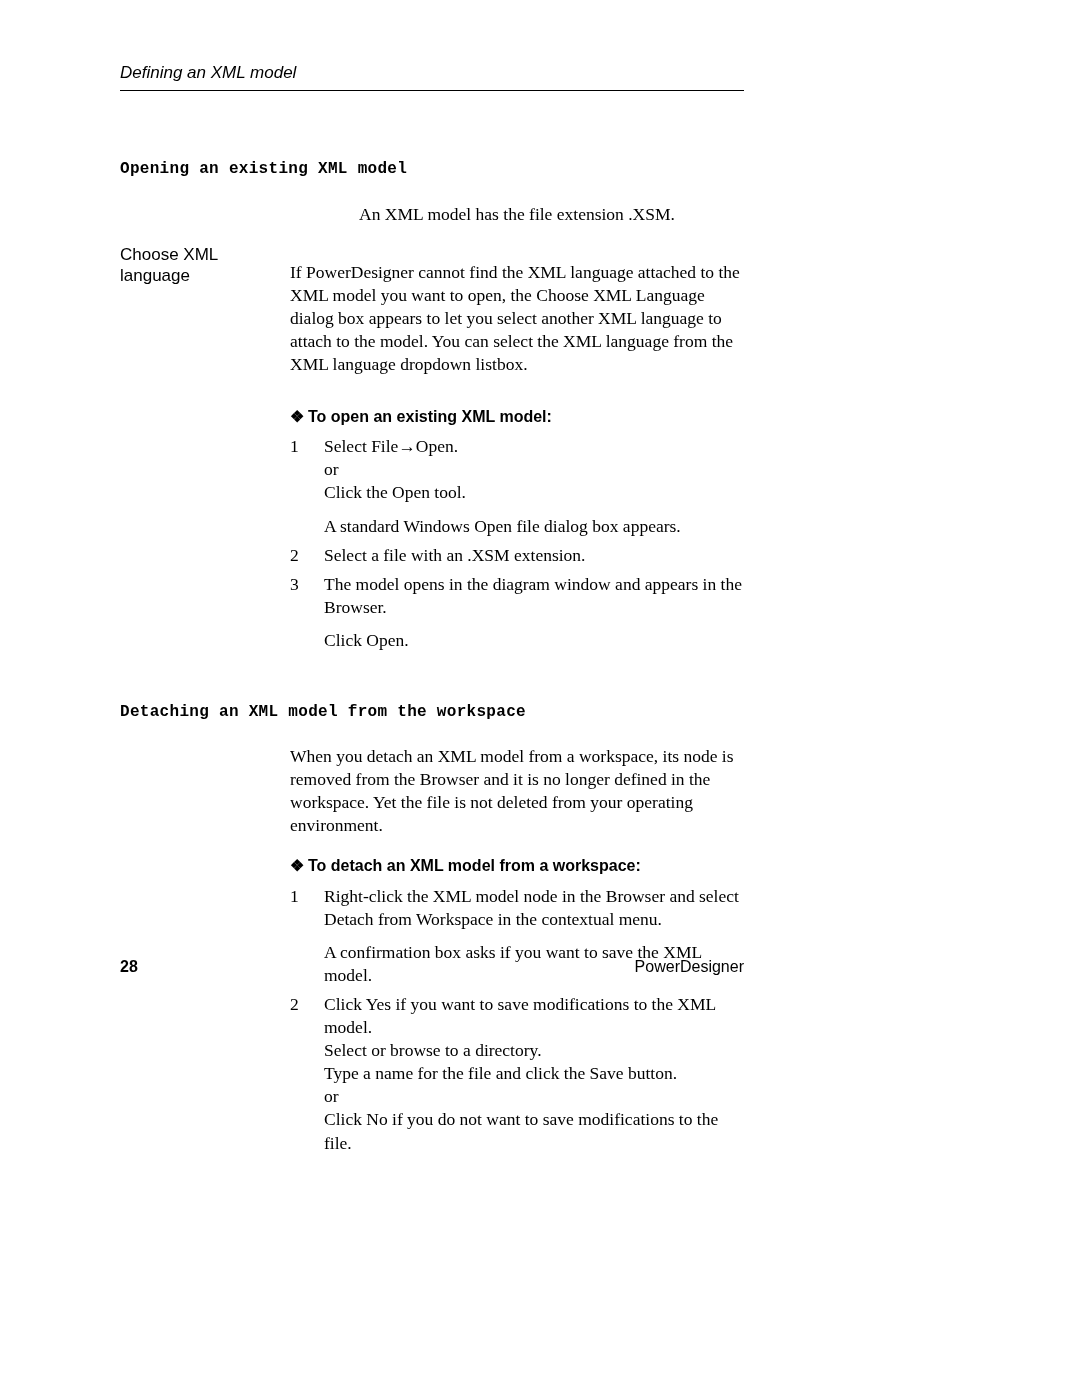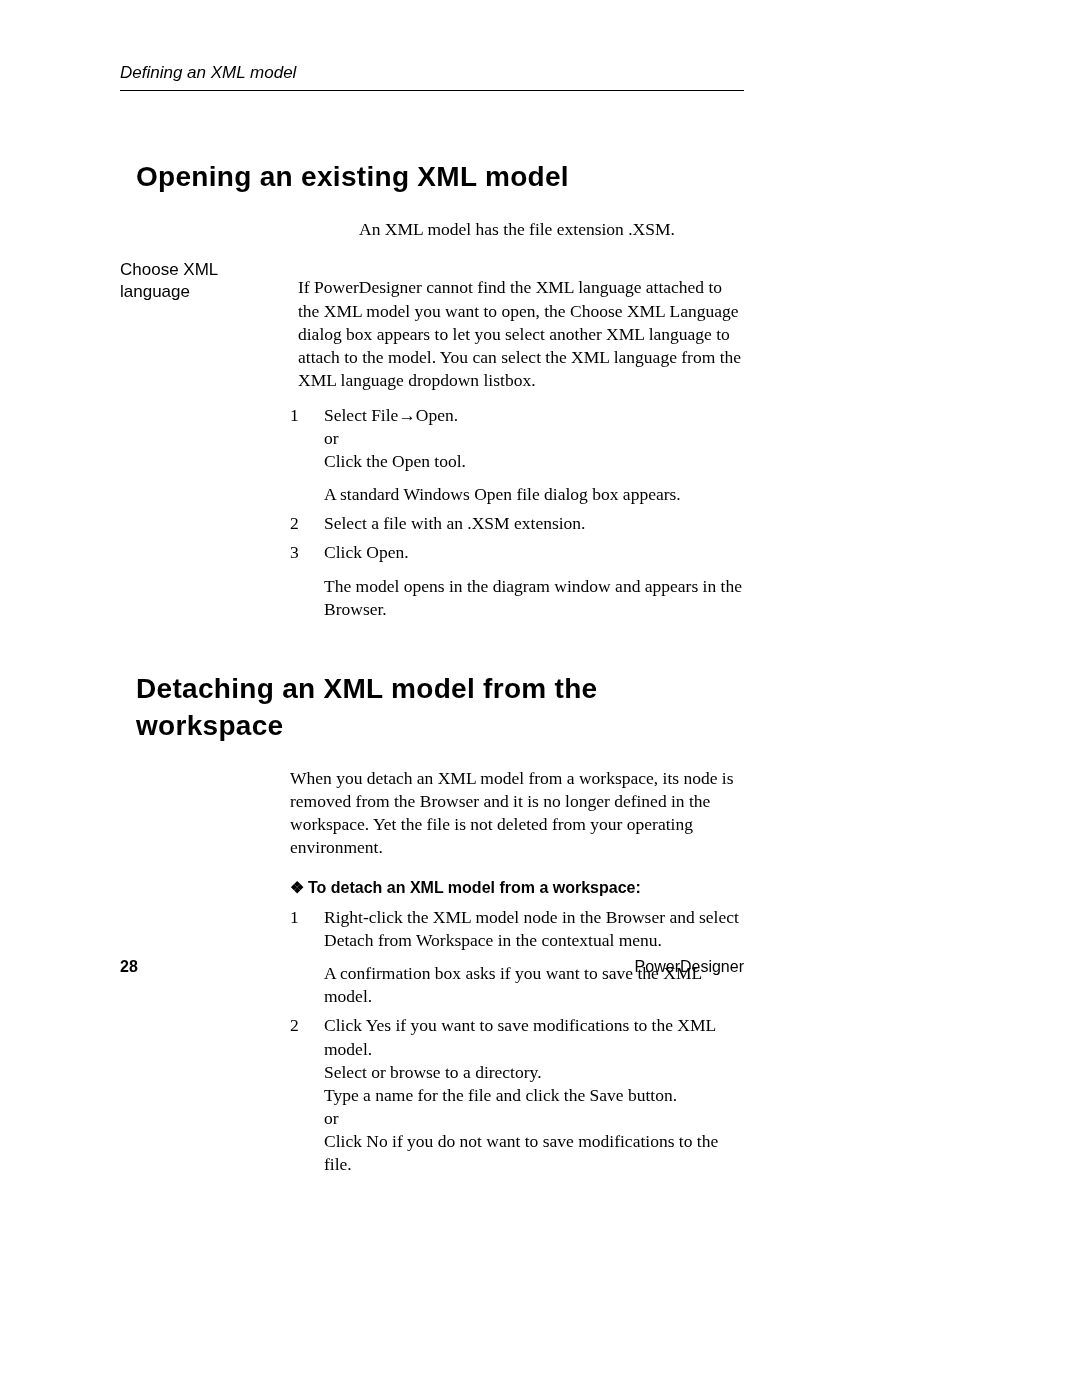--- a/index.html
+++ b/index.html
@@ -20,30 +20,30 @@
     }
     .running-head {
       font-style: italic;
       font-family: Arial, Helvetica, sans-serif;
       font-size: 17px;
       padding-bottom: 6px;
       border-bottom: 1.5px solid #000;
       margin-bottom: 68px;
     }
     h1.sect {
-      font-family: Liberation Sans, sans-serif;
+      font-family: Liberation Mono, monospace;
       font-weight: 700;
-      font-size: 28px;
-      margin: 0 0 22px 16px;
+      font-size: 16px;
+      margin: 0 0 22px 0;
       letter-spacing: .3px;
     }
     .two-col {
       display: grid;
       grid-template-columns: 170px 1fr;
-      column-gap: 8px;
+      column-gap: 0;
     }
     .margin-note {
       font-family: Arial, Helvetica, sans-serif;
       font-size: 17px;
       line-height: 1.25;
     }
     .intro { margin: 0 0 18px 0; text-align: center; }
     .para { margin: 17px 0 12px 0; }
     .proc-head {
       font-family: Arial, Helvetica, sans-serif;
@@ -97,42 +97,45 @@
     <h1 class="sect">Opening an existing XML model</h1>
 
     <p class="intro indent">An XML model has the file extension .XSM.</p>
 
     <div class="two-col">
       <div class="margin-note">Choose XML language</div>
       <p class="para">If PowerDesigner cannot find the XML language attached to the XML model you want to open, the Choose XML Language dialog box appears to let you select another XML language to attach to the model. You can select the XML language from the XML language dropdown listbox.</p>
     </div>
 
     <div class="indent">
+      <div class="proc-head">
+        <span class="bullet">❖</span><span>To open an existing XML model:</span>
+      </div>
 
       <ol class="steps">
         <li>
           <div class="num">1</div>
           <div class="body">
             <p>Select File→Open.</p>
             <p class="or" style="margin-top:-10px">or</p>
             <p style="margin-top:-10px">Click the Open tool.</p>
             <p>A standard Windows Open file dialog box appears.</p>
           </div>
         </li>
         <li>
           <div class="num">2</div>
           <div class="body">
               <p>Select a file with an .XSM extension.</p>
             </div>
         </li>
         <li>
           <div class="num">3</div>
           <div class="body">
+            <p>The model opens in the diagram window and appears in the Browser.</p>
             <p>Click Open.</p>
-            <p>The model opens in the diagram window and appears in the Browser.</p>
           </div>
         </li>
       </ol>
     </div>
   </div>
 
   <div class="sect-block">
     <h1 class="sect">Detaching an XML model from the workspace</h1>
 
     <p class="para indent">When you detach an XML model from a workspace, its node is removed from the Browser and it is no longer defined in the workspace. Yet the file is not deleted from your operating environment.</p>

